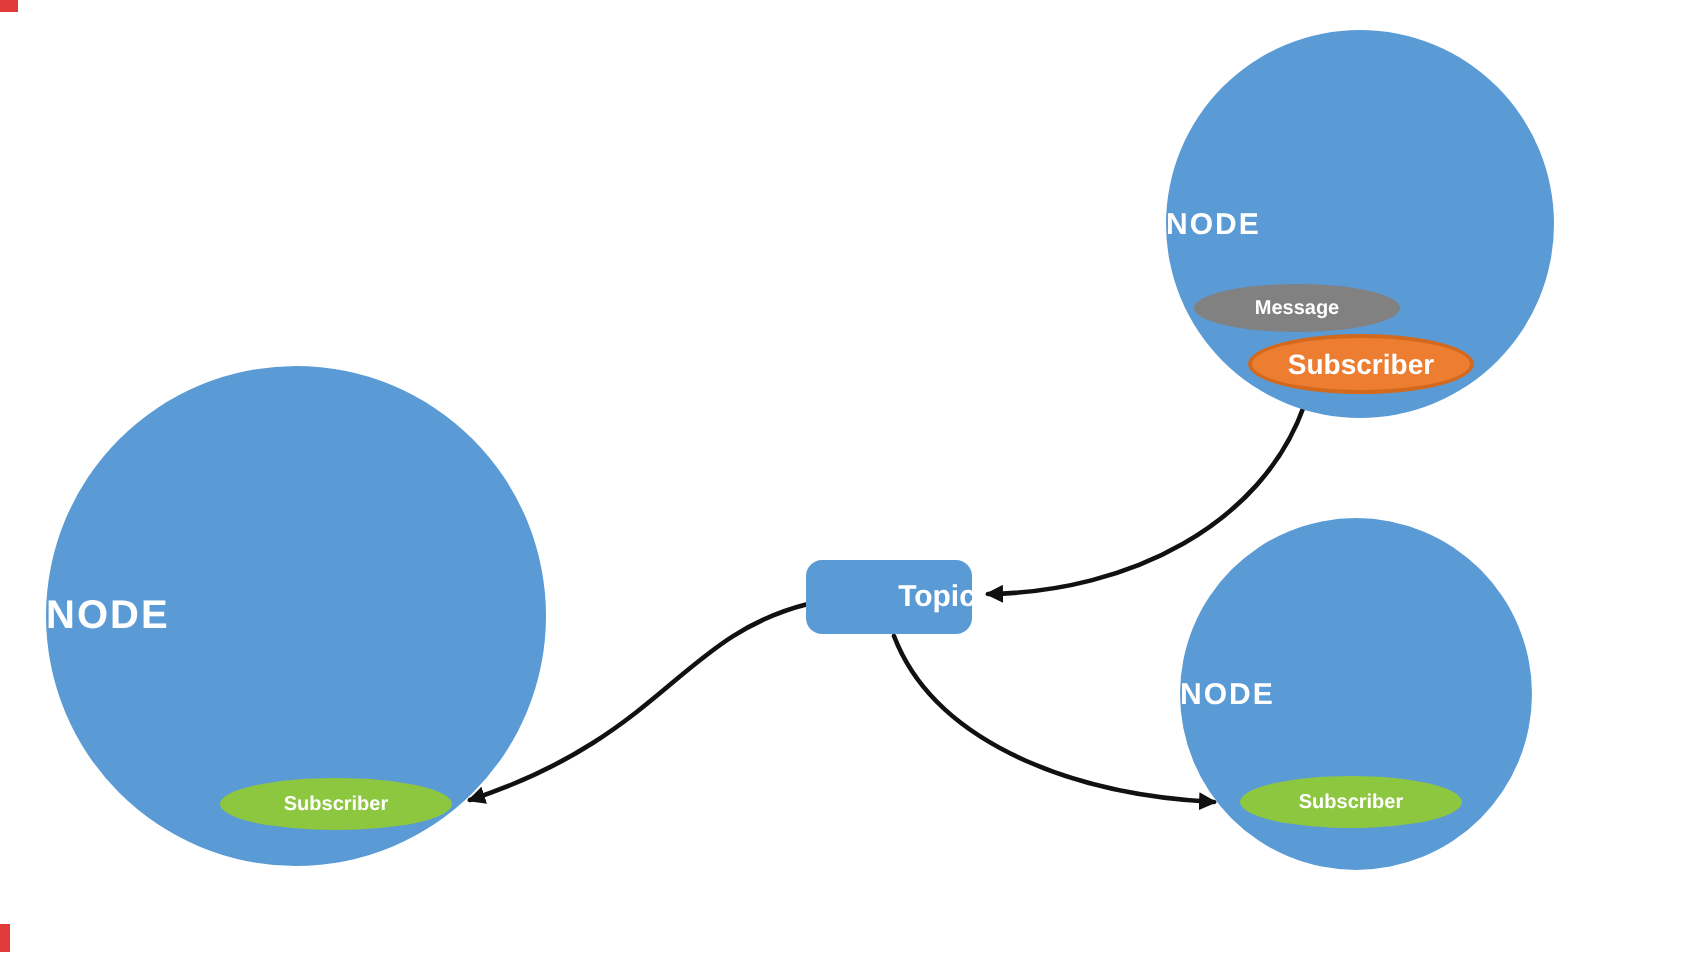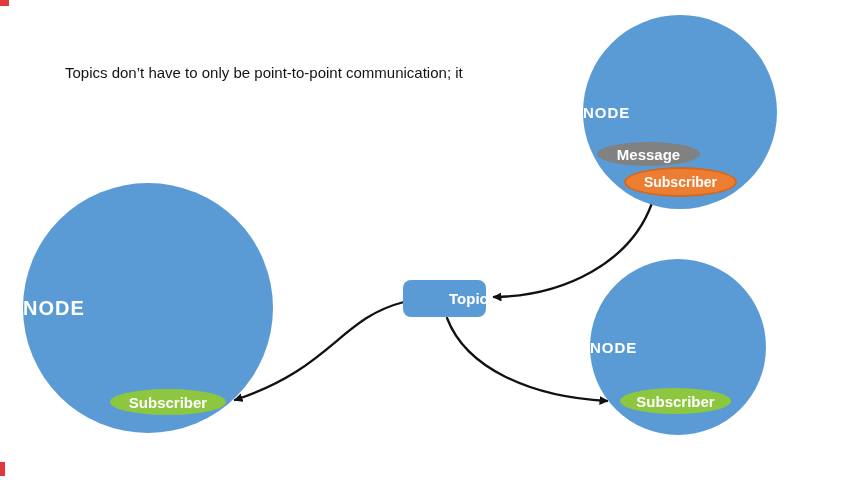--- a/index.html
+++ b/index.html
@@ -50,21 +50,21 @@
   .node-label-small { font-size: 15px; }
 
   .pill {
     position: absolute;
     border-radius: 50%;
     display: flex;
     align-items: center;
     justify-content: center;
     color: #ffffff;
     font-weight: bold;
-    font-size: 15px;
+    font-size: 10px;
   }
   .pill-green  { background: var(--green, #8dc63f); }
   .pill-gray   { background: var(--gray, #818181); }
   .pill-orange { background: var(--orange, #ed7d31); border: 2px solid var(--orange-border, #d2691e); }
 
   .pill-left-sub  { left: 110px; top: 389px; width: 116px; height: 26px; }
   .pill-message   { left: 597px; top: 142px; width: 103px; height: 24px; }
   .pill-publisher { left: 624px; top: 167px; width: 113px; height: 30px; font-size: 14px; }
   .pill-br-sub    { left: 620px; top: 388px; width: 111px; height: 26px; }
 
@@ -87,21 +87,20 @@
 </style>
 </head>
 <body>
 
 <div class="canvas">
 
   <div class="artifact artifact-tl"></div>
   <div class="artifact artifact-bl"></div>
 
   <div class="caption">
-    <div>Topics don’t have to only be point-to-point communication; it</div>
   </div>
 
   <svg class="arrows" width="854" height="480" viewBox="0 0 854 480">
     <defs>
       <marker id="ah" markerWidth="9" markerHeight="9" refX="7.5" refY="4.5" orient="auto" markerUnits="userSpaceOnUse">
         <path class="arrowhead-shape" d="M0,0 L9,4.5 L0,9 Z"></path>
       </marker>
     </defs>
     <path class="arrow" marker-end="url(#ah)" d="M 652 203 C 631 262, 565 296, 494 297"></path>
     <path class="arrow" marker-end="url(#ah)" d="M 404 302 C 340 318, 332 368, 235 400"></path>

